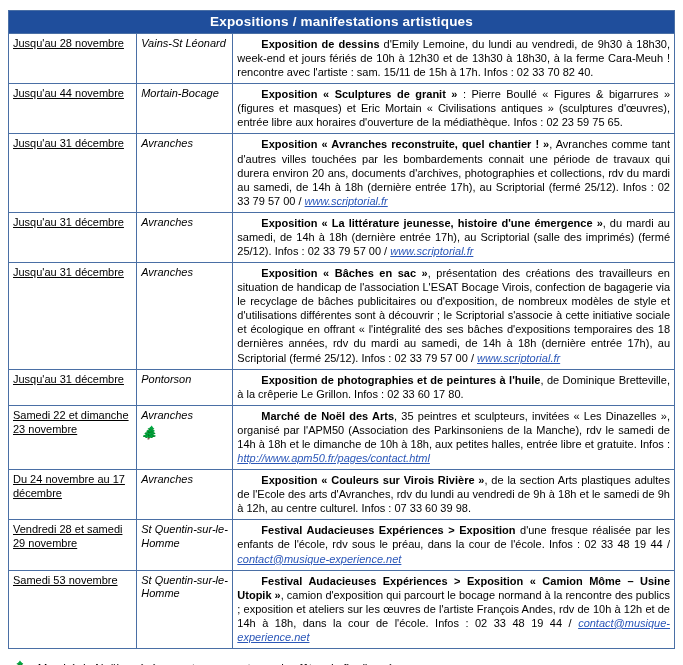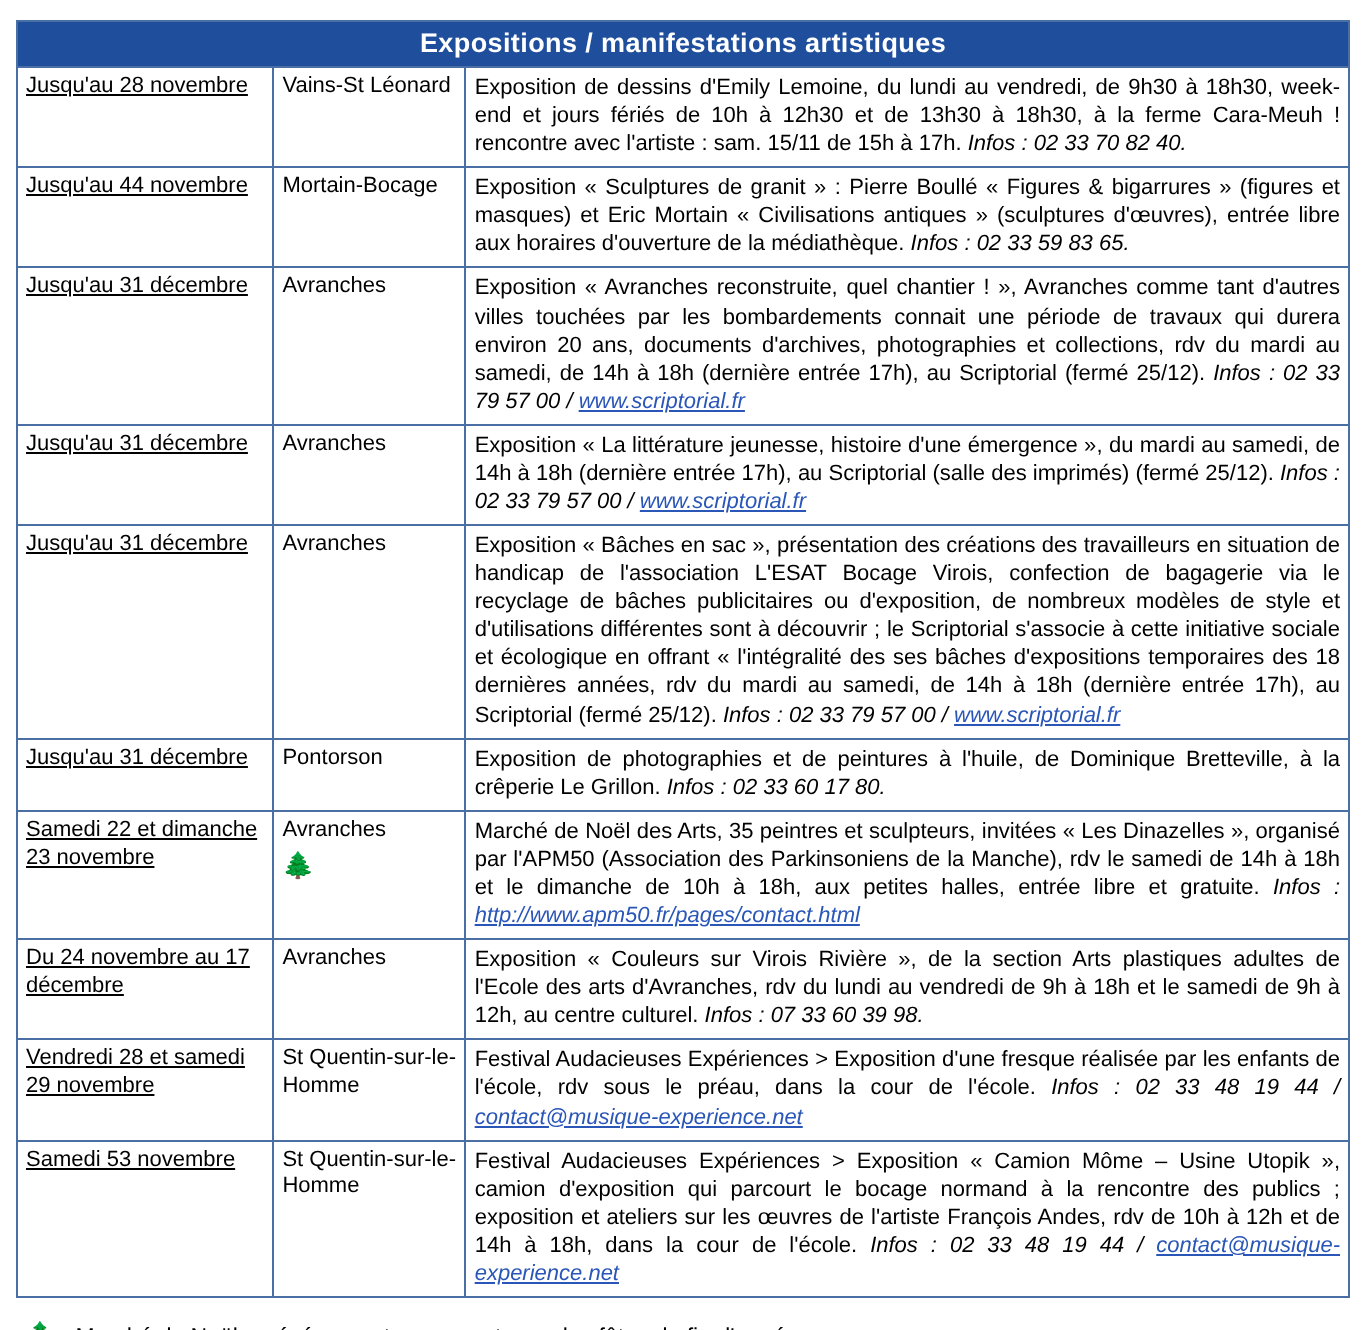--- a/index.html
+++ b/index.html
@@ -45,30 +45,31 @@
   .col-date { width: 128px; }
   .col-place { width: 96px; }
   .col-desc { width: 441px; }
 
   td.date {
     font-size: 11px;
     line-height: 1.25;
     text-decoration: underline;
   }
   td.place {
+    font-style: italic;
     font-size: 11px;
     line-height: 1.25;
   }
   td.desc {
     font-size: 11px;
     line-height: 1.28;
     text-align: justify;
   }
-  .b { font-weight: normal; }
-  .i { font-style: italic; }
+  .b { font-weight: bold; margin-left: 24px; }
+  .i { }
   .lnk {
     color: #2a56b8;
     font-style: italic;
   }
   .tree {
     color: #6aa84f;
     font-size: 13px;
     line-height: 1;
     display: block;
     margin-top: 3px;
@@ -100,21 +101,21 @@
     </thead>
     <tbody id="rows-body">
         <tr>
           <td class="date">Jusqu'au 28 novembre</td>
           <td class="place"><span>Vains-St Léonard</span></td>
           <td class="desc"><span class="b">Exposition de dessins </span><span>d'Emily Lemoine, du lundi au vendredi, de 9h30 à 18h30, week-end et jours fériés de 10h à 12h30 et de 13h30 à 18h30, à la ferme Cara-Meuh ! rencontre avec l'artiste : sam. 15/11 de 15h à 17h. </span><span class="i">Infos : 02 33 70 82 40.</span></td>
         </tr>
         <tr>
           <td class="date">Jusqu'au 44 novembre</td>
           <td class="place"><span>Mortain-Bocage</span></td>
-          <td class="desc"><span class="b">Exposition « Sculptures de granit »</span><span> : Pierre Boullé « Figures &amp; bigarrures » (figures et masques) et Eric Mortain « Civilisations antiques » (sculptures d'œuvres), entrée libre aux horaires d'ouverture de la médiathèque. </span><span class="i">Infos : 02 33 59 83 65.</span></td>
+          <td class="desc"><span class="b">Exposition « Sculptures de granit »</span><span> : Pierre Boullé « Figures &amp; bigarrures » (figures et masques) et Eric Mortain « Civilisations antiques » (sculptures d'œuvres), entrée libre aux horaires d'ouverture de la médiathèque. </span><span class="i">Infos : 02 23 59 75 65.</span></td>
         </tr>
         <tr>
           <td class="date">Jusqu'au 31 décembre</td>
           <td class="place"><span>Avranches</span></td>
           <td class="desc"><span class="b">Exposition « Avranches reconstruite, quel chantier ! »</span><span>, Avranches comme tant d'autres villes touchées par les bombardements connait une période de travaux qui durera environ 20 ans, documents d'archives, photographies et collections, rdv du mardi au samedi, de 14h à 18h (dernière entrée 17h), au Scriptorial (fermé 25/12). </span><span class="i">Infos : 02 33 79 57 00 / </span><a class="lnk" href="#">www.scriptorial.fr</a></td>
         </tr>
         <tr>
           <td class="date">Jusqu'au 31 décembre</td>
           <td class="place"><span>Avranches</span></td>
           <td class="desc"><span class="b">Exposition « La littérature jeunesse, histoire d'une émergence »</span><span>, du mardi au samedi, de 14h à 18h (dernière entrée 17h), au Scriptorial (salle des imprimés) (fermé 25/12). </span><span class="i">Infos : 02 33 79 57 00 / </span><a class="lnk" href="#">www.scriptorial.fr</a></td>

